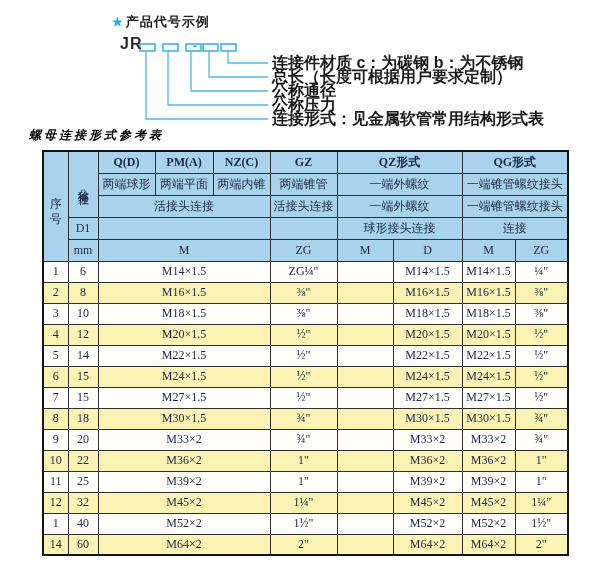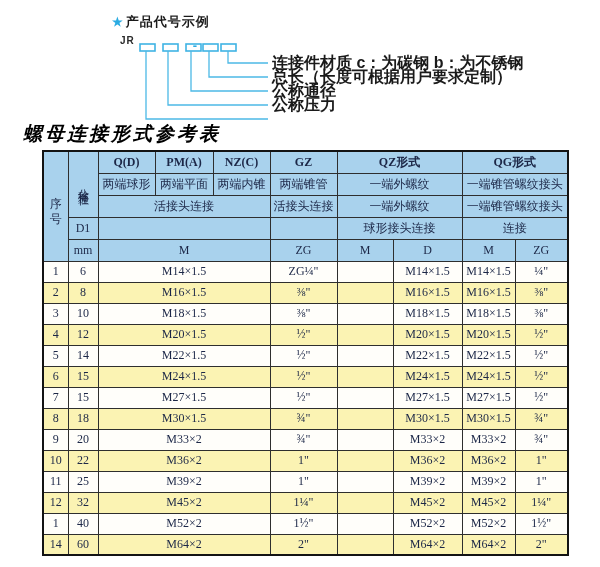--- a/index.html
+++ b/index.html
@@ -12,37 +12,37 @@
 
   
   .diagram { position:absolute; left:0; top:0; width:600px; height:148px; }
   .diagram-heading {
     position:absolute; left:112px; top:13px;
     font-size:13px; font-weight:bold; color:#1a1a1a; letter-spacing:1px;
   }
   .star { color:var(--accent,#2aabe2); margin-right:2px; font-size:12px; }
   .code-prefix {
     position:absolute; left:120px; top:35px;
-    font-size:10px; font-weight:bold; color:#2b2b2b; letter-spacing:1px;
+    font-size:16px; font-weight:bold; color:#2b2b2b; letter-spacing:1px;
   }
   .code-dash {
     position:absolute; left:189px; top:38px; width:12px; text-align:center;
     font-size:13px; font-weight:bold; color:var(--accent,#2aabe2);
   }
   .connectors { position:absolute; left:0; top:0; }
   .dlabel {
     position:absolute; left:272px; height:14px; line-height:14px;
     font-size:16px; font-weight:bold; color:#1a1a1a; white-space:nowrap;
   }
 
   
   .title {
-    position:absolute; left:23px; top:121px; margin:0;
+    position:absolute; left:23px; top:121px; margin:6px;
     font-family:"DejaVu Serif", serif; font-style:italic; font-weight:bold;
-    font-size:19px; letter-spacing:3px; color:#000;
+    font-size:12px; letter-spacing:3px; color:#000;
   }
 
   
   table.ref {
     position:absolute; left:42px; top:150px; width:525px;
     border-collapse:collapse; table-layout:fixed;
     border:2px solid #131313;
   }
   .ref th, .ref td {
     border:1px solid #2e2e2e; padding:0; margin:0;
@@ -82,20 +82,21 @@
         <polyline points="228,51 228,63 268,63"></polyline>
       </g>
     </svg>
     <div class="diagram-heading"><span class="star">★</span><span>产品代号示例</span></div>
     <div class="code-prefix">JR</div>
     <div class="code-dash">-</div>
     <div class="dlabel" style="top:56px">连接件材质  c：为碳钢  b：为不锈钢</div>
     <div class="dlabel" style="top:70px">总长（长度可根据用户要求定制）</div>
     <div class="dlabel" style="top:84px">公称通径</div>
     <div class="dlabel" style="top:98px">公称压力</div>
+    <div class="dlabel" style="top:112px">连接形式：见金属软管常用结构形式表</div>
   </div>
 
   <h2 class="title">螺母连接形式参考表</h2>
 
   <table class="ref">
     <colgroup>
       <col style="width:25px">
         <col style="width:30px">
         <col style="width:57px">
         <col style="width:58px">

